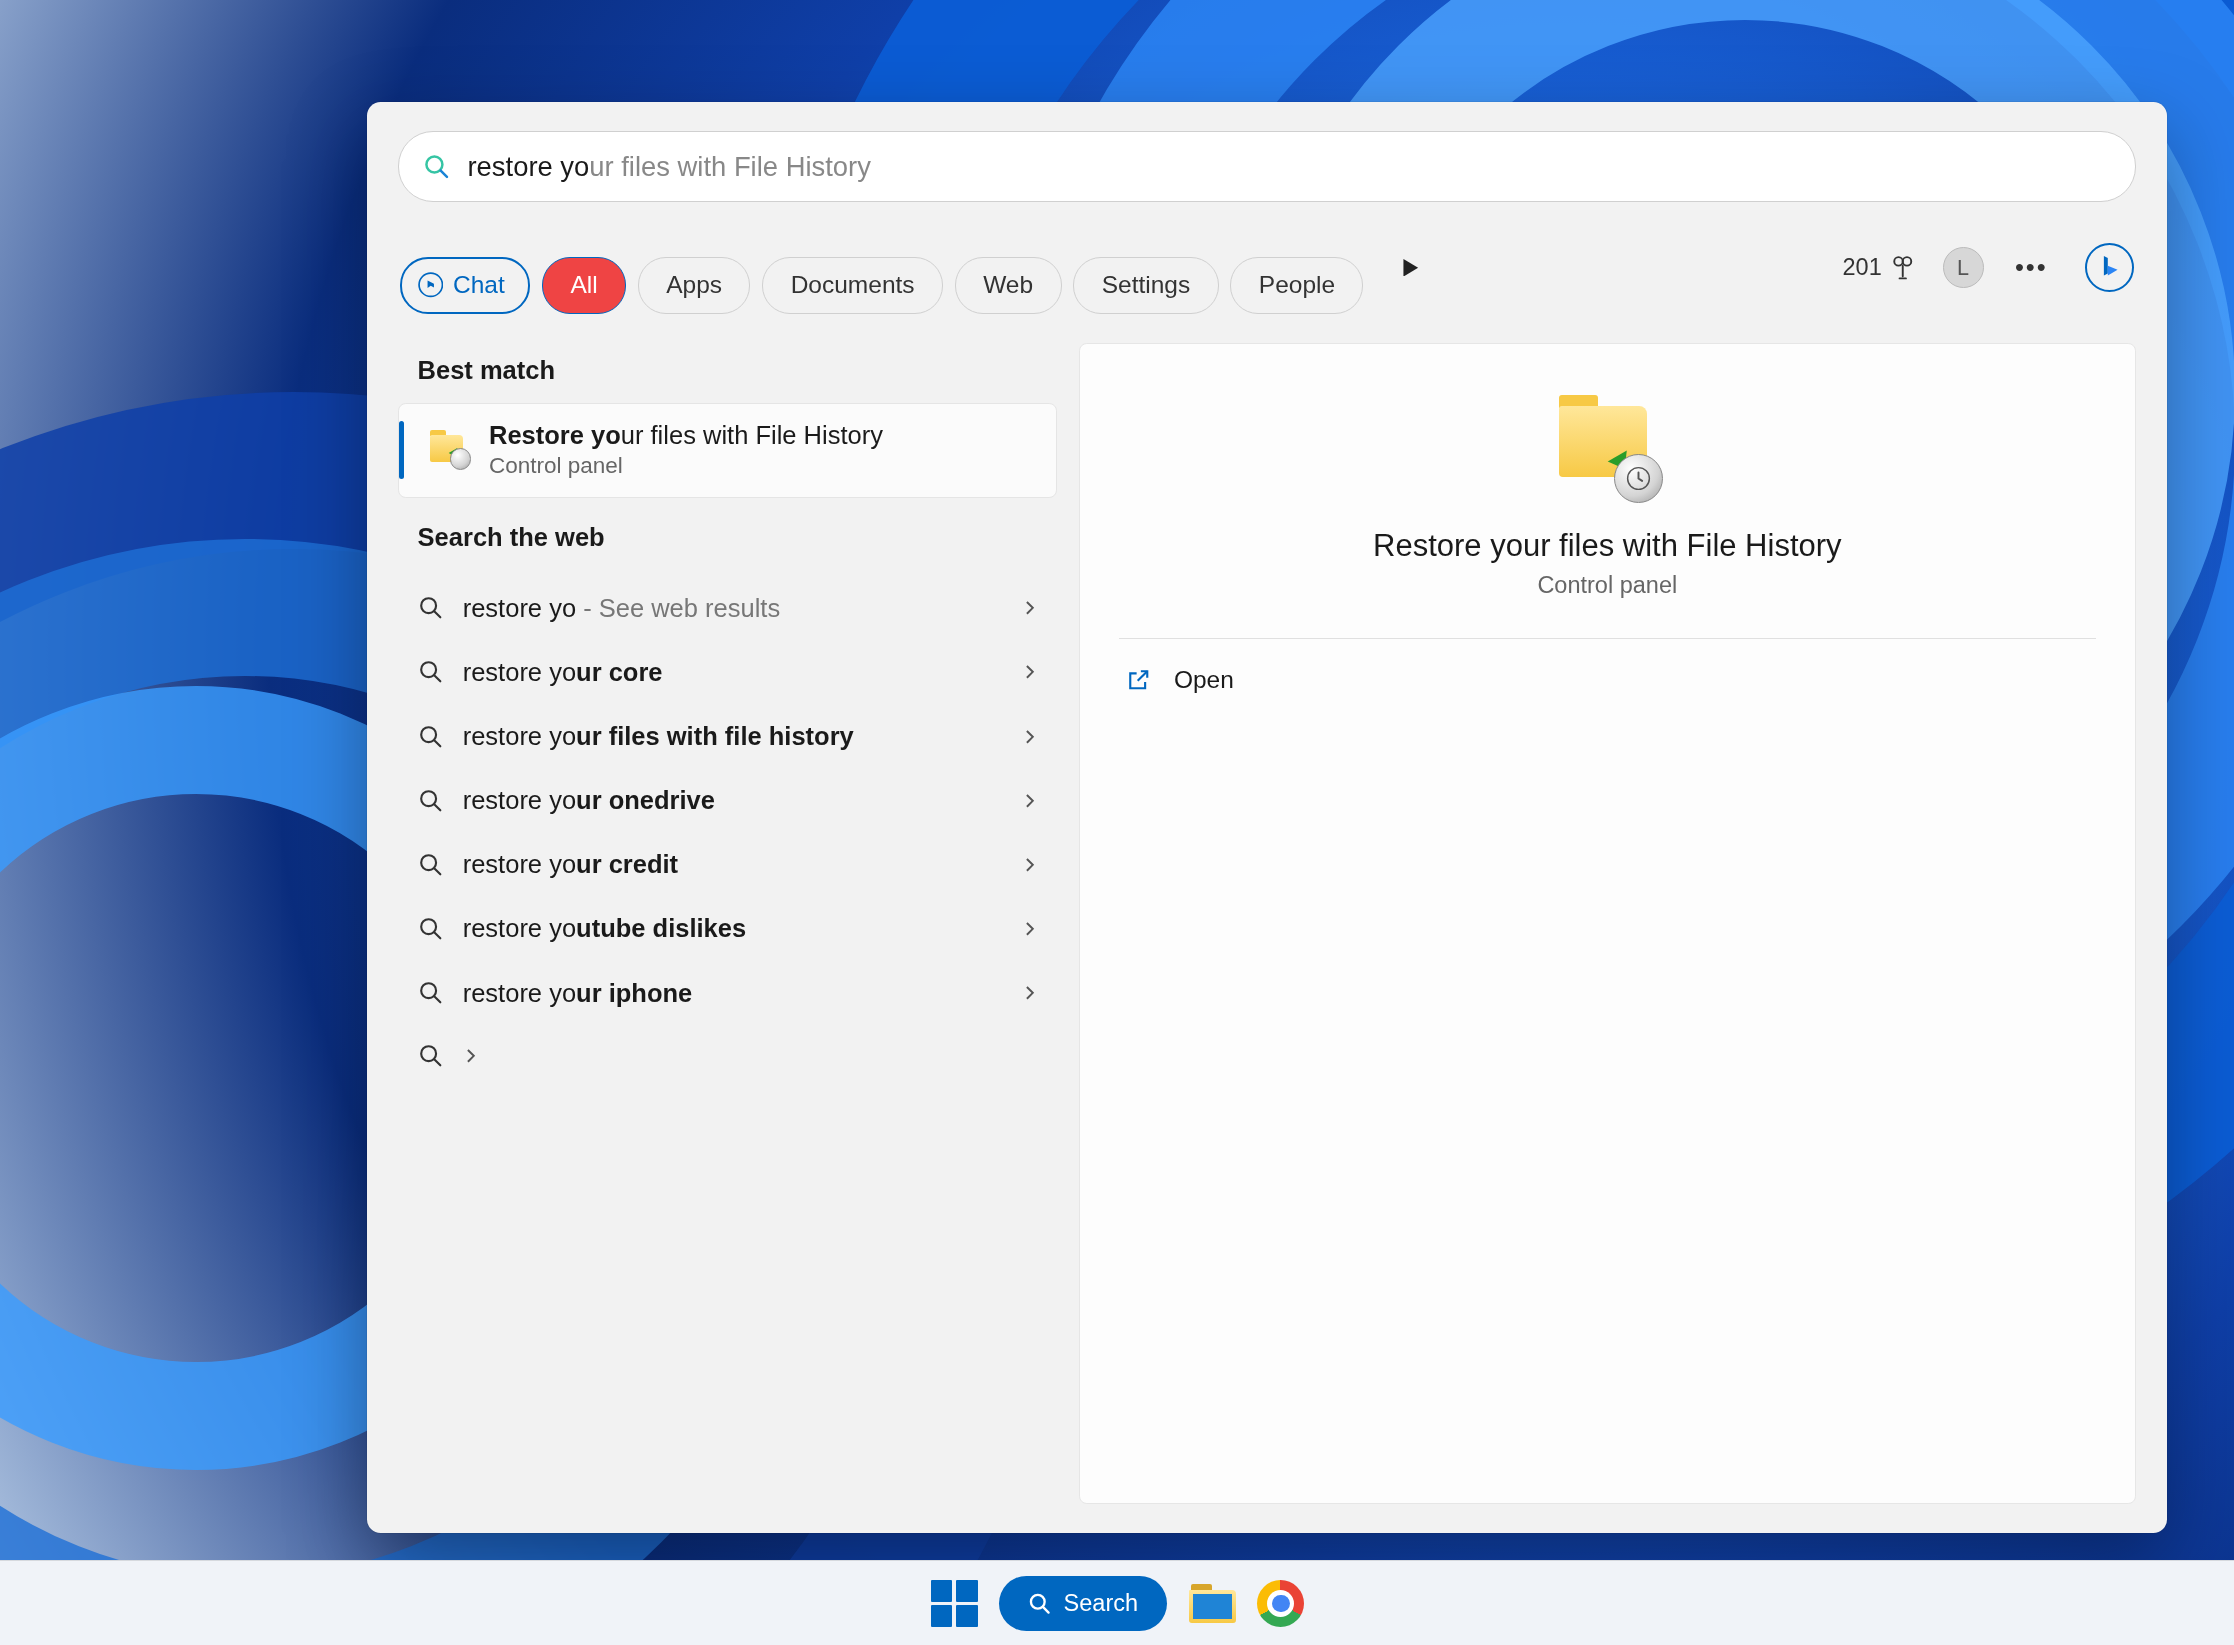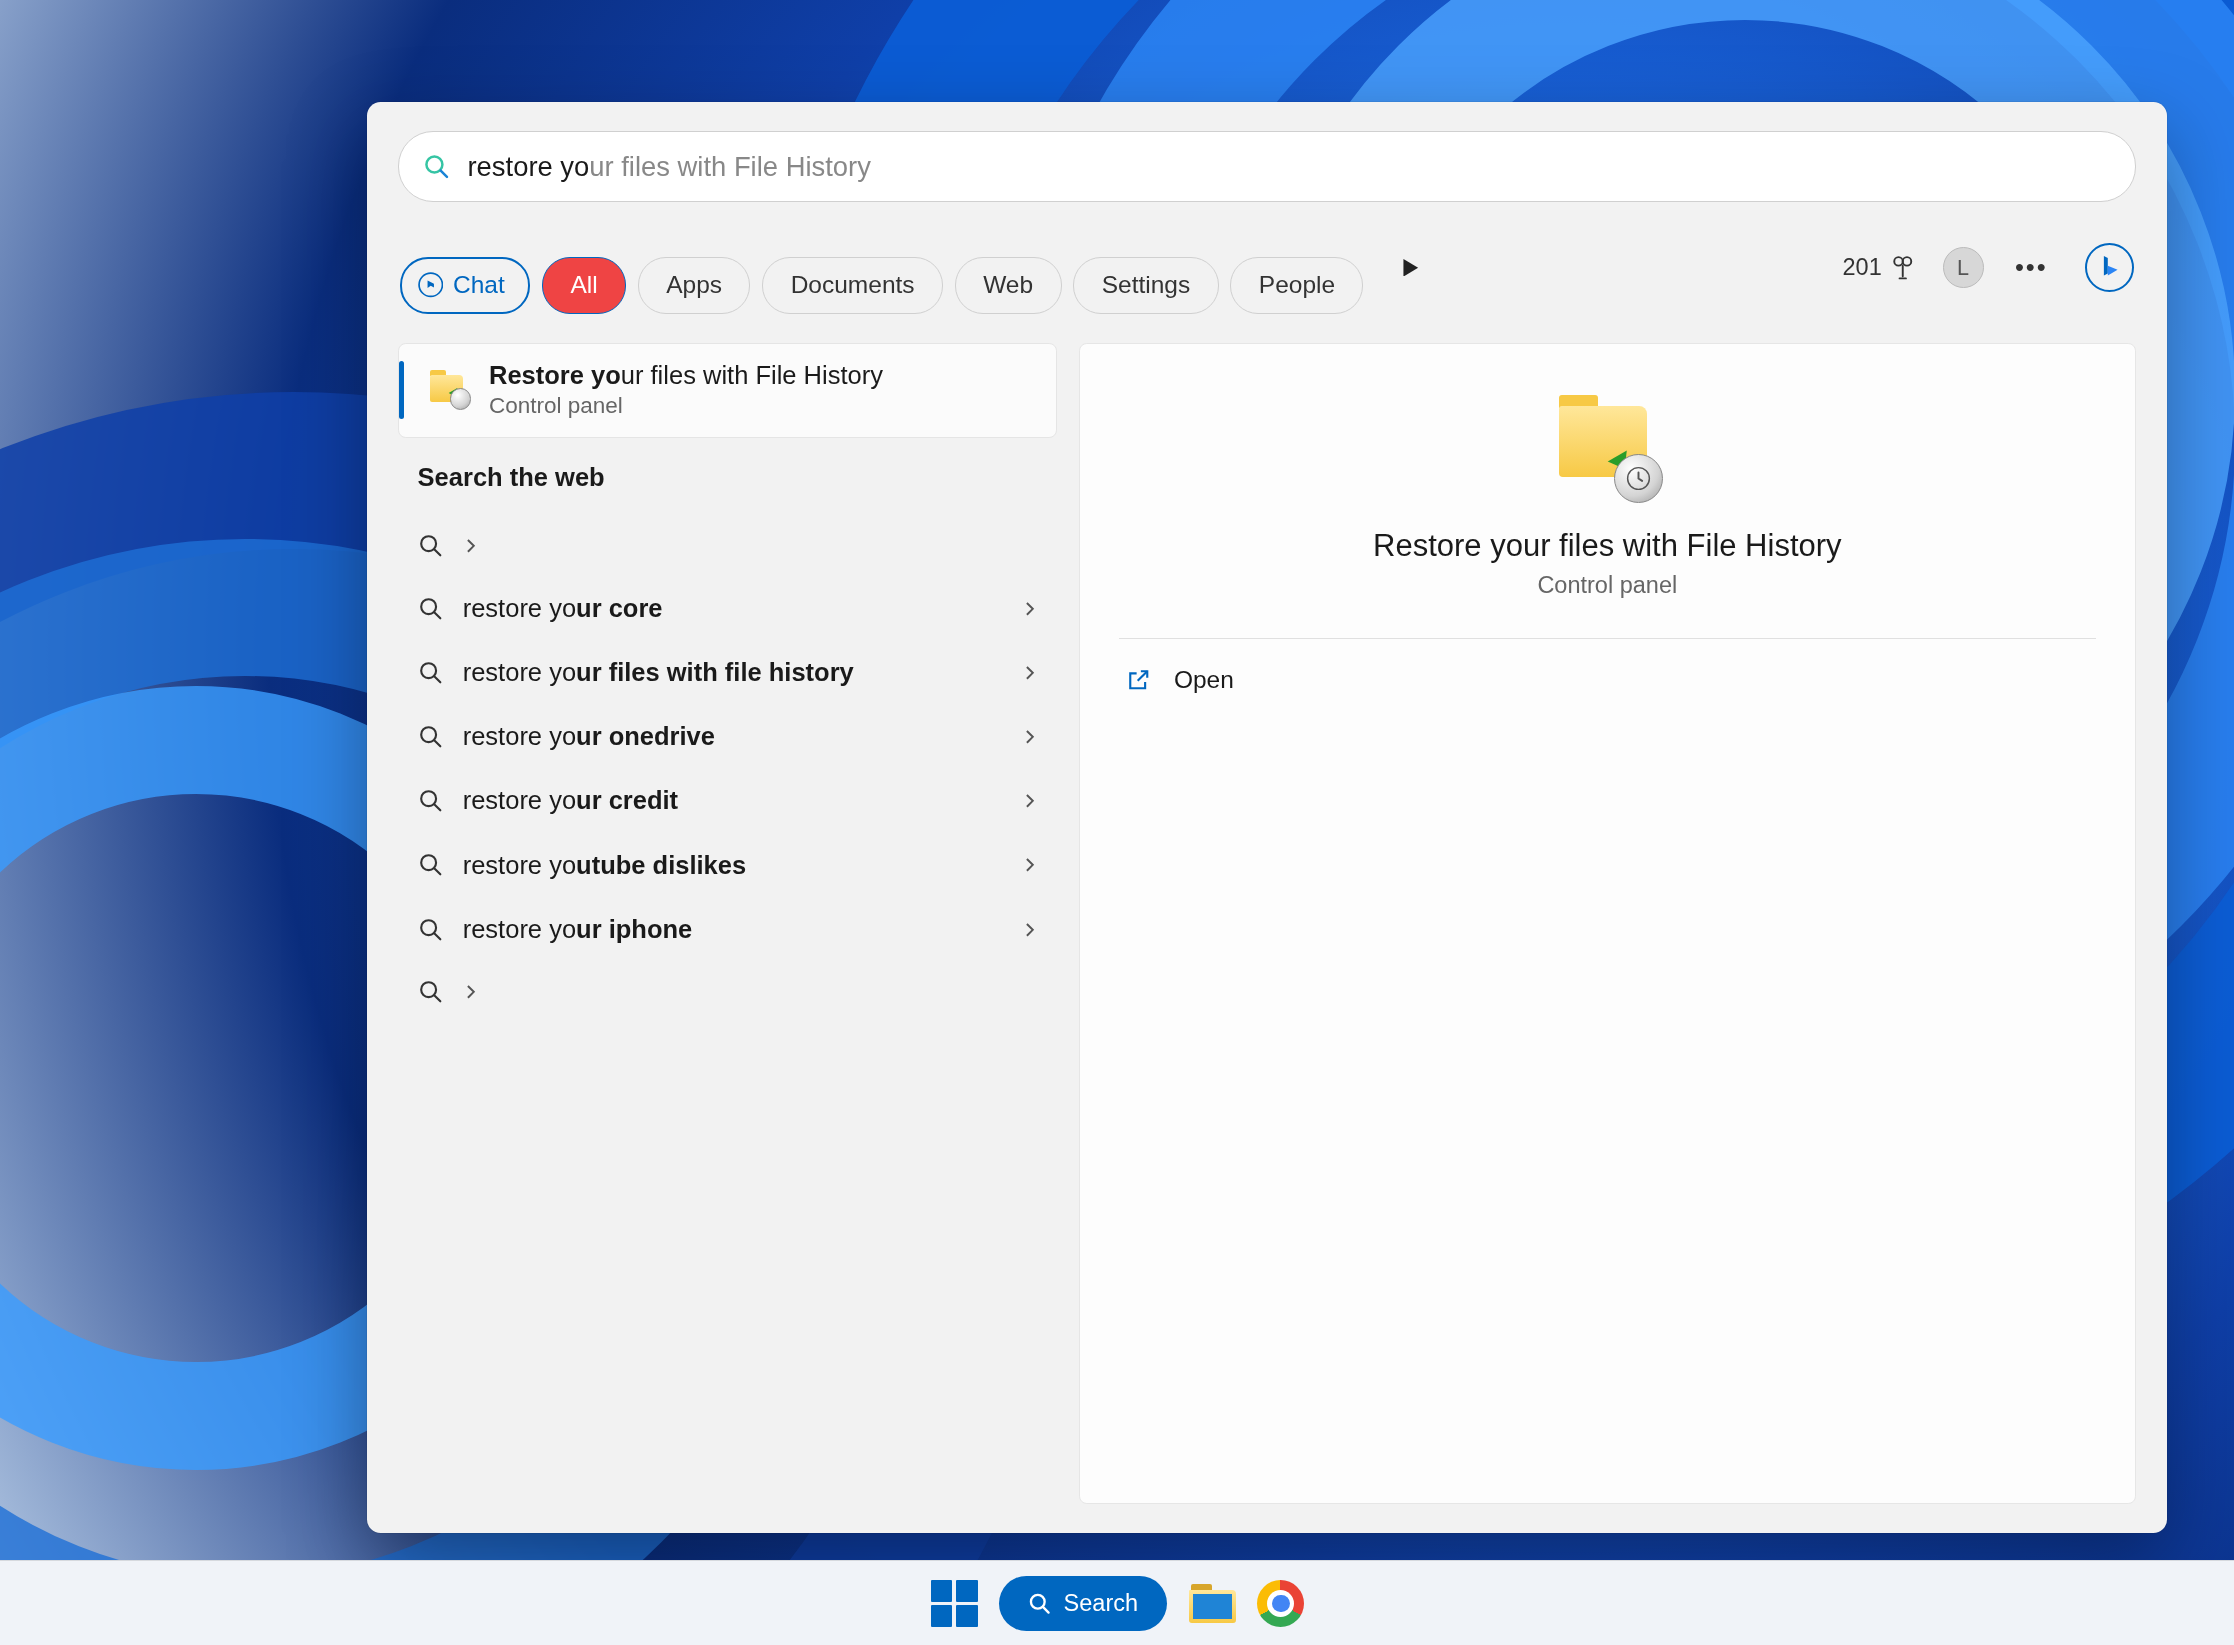--- a/index.html
+++ b/index.html
@@ -572,20 +572,21 @@
     <div class="bing-launch">
       <svg width="23.5" height="27.4" viewBox="0 0 24 28">
         <path d="M6 2 L10 4 L10 20 L6 22 Z" fill="#0067c0"></path>
         <path d="M10 12 L20 16 L10 22 Z" fill="#2b85f5"></path>
       </svg>
     </div>
   </div>
 
   <div class="content-row">
     <div class="left-col">
+      <div class="section-label">Best match</div>
 
       <div class="best-match">
         <div class="best-match-bar"></div>
         <div class="bm-icon">
           <div class="bm-icon-inner">
             <div class="bm-tab"></div>
             <div class="bm-folder"></div>
             <div class="bm-arrow"></div>
             <div class="bm-clock"></div>
           </div>
@@ -597,20 +598,21 @@
       </div>
 
       <div class="section-label" style="margin-top:11.8px">Search the web</div>
 
       <div class="web-list" id="web-list">
           <div class="web-item">
     <svg class="sico" viewBox="0 0 24 24" fill="none" stroke="#333" stroke-width="2">
       <circle cx="10" cy="10" r="7"></circle>
               <line x1="15.5" y1="15.5" x2="21" y2="21" stroke-linecap="round"></line>
     </svg>
+    <div class="txt"><span>restore yo</span><span class="b"></span><span class="hint"> - See web results</span></div>
     <svg class="chev" width="15.7" height="15.7" viewBox="0 0 10 16" fill="none" stroke="#555" stroke-width="2">
               <path d="M2 2 L8 8 L2 14"></path>
             </svg>
   </div>
           <div class="web-item">
     <svg class="sico" viewBox="0 0 24 24" fill="none" stroke="#333" stroke-width="2">
       <circle cx="10" cy="10" r="7"></circle>
               <line x1="15.5" y1="15.5" x2="21" y2="21" stroke-linecap="round"></line>
     </svg>
     <div class="txt"><span>restore yo</span><span class="b">ur core</span><span class="hint"></span></div>

